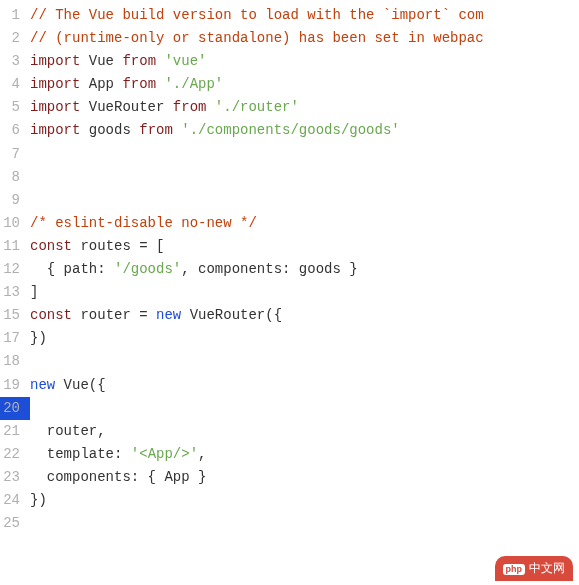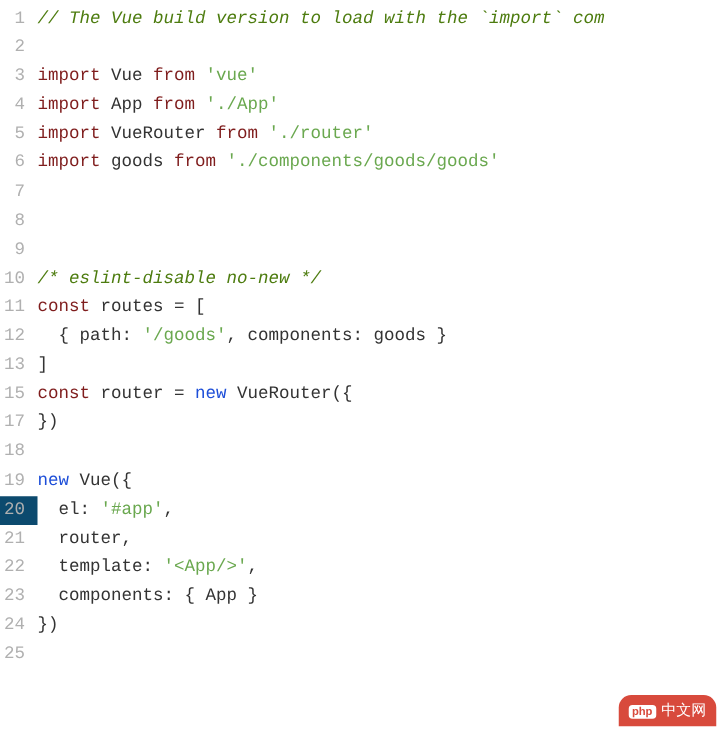--- a/index.html
+++ b/index.html
@@ -19,25 +19,25 @@
       white-space: pre;
     }
     .gutter {
       width: 30px;
       text-align: right;
       padding-right: 10px;
       color: #b0b0b0;
       user-select: none;
       flex-shrink: 0;
     }
-    .hl .gutter { background: #0c4a6e; }
+    .hl .gutter { background: #1d4ed8; }
     .code {
       color: #333;
     }
-    .c-comment { color: #4d7c0f; font-style: italic; }
+    .c-comment { color: #c2410c; }
     .c-kw { color: #7f1d1d; }
     .c-ident { color: #333; }
     .c-str { color: #6aa84f; }
     .c-op { color: #333; }
     .c-bool { color: #c94f2c; }
     .c-new { color: #1d4ed8; }
     .watermark {
       position: absolute;
       right: 6px;
       bottom: 4px;
@@ -59,37 +59,37 @@
       border-radius: 3px;
       padding: 1px 3px;
       line-height: 1;
     }
   </style>
 </head>
 <body>
 
 <div id="editor">
     <div class="line"><span class="gutter">1</span><span class="code"><span class="c-comment">// The Vue build version to load with the `import` com</span></span></div>
-    <div class="line"><span class="gutter">2</span></div>
+    <div class="line"><span class="gutter">2</span><span class="code"><span class="c-comment">// (runtime-only or standalone) has been set in webpac</span></span></div>
     <div class="line"><span class="gutter">3</span><span class="code"><span class="c-kw">import </span><span class="c-ident">Vue </span><span class="c-kw">from </span><span class="c-str">'vue'</span></span></div>
     <div class="line"><span class="gutter">4</span><span class="code"><span class="c-kw">import </span><span class="c-ident">App </span><span class="c-kw">from </span><span class="c-str">'./App'</span></span></div>
     <div class="line"><span class="gutter">5</span><span class="code"><span class="c-kw">import </span><span class="c-ident">VueRouter </span><span class="c-kw">from </span><span class="c-str">'./router'</span></span></div>
     <div class="line"><span class="gutter">6</span><span class="code"><span class="c-kw">import </span><span class="c-ident">goods </span><span class="c-kw">from </span><span class="c-str">'./components/goods/goods'</span></span></div>
     <div class="line"><span class="gutter">7</span><span class="code"><span class="c-ident"></span></span></div>
     <div class="line"><span class="gutter">8</span></div>
     <div class="line"><span class="gutter">9</span><span class="code"><span class="c-ident"></span></span></div>
     <div class="line"><span class="gutter">10</span><span class="code"><span class="c-comment">/* eslint-disable no-new */</span></span></div>
     <div class="line"><span class="gutter">11</span><span class="code"><span class="c-kw">const </span><span class="c-ident">routes </span><span class="c-op">= [</span></span></div>
     <div class="line"><span class="gutter">12</span><span class="code"><span class="c-ident">  { path: </span><span class="c-str">'/goods'</span><span class="c-ident">, components: goods }</span></span></div>
     <div class="line"><span class="gutter">13</span><span class="code"><span class="c-ident">]</span></span></div>
     <div class="line"><span class="gutter">15</span><span class="code"><span class="c-kw">const </span><span class="c-ident">router </span><span class="c-op">= </span><span class="c-new">new </span><span class="c-ident">VueRouter({</span></span></div>
     <div class="line"><span class="gutter">17</span><span class="code"><span class="c-ident">})</span></span></div>
     <div class="line"><span class="gutter">18</span><span class="code"><span class="c-ident"></span></span></div>
     <div class="line"><span class="gutter">19</span><span class="code"><span class="c-new">new </span><span class="c-ident">Vue({</span></span></div>
-    <div class="line hl"><span class="gutter">20</span><span class="code"><span class="c-ident">  el: </span><span class="c-str">'#app'</span><span class="c-ident">,</span></span></div>
+    <div class="line hl"><span class="gutter">20</span></div>
     <div class="line"><span class="gutter">21</span><span class="code"><span class="c-ident">  router,</span></span></div>
     <div class="line"><span class="gutter">22</span><span class="code"><span class="c-ident">  template: </span><span class="c-str">'&lt;App/&gt;'</span><span class="c-ident">,</span></span></div>
     <div class="line"><span class="gutter">23</span><span class="code"><span class="c-ident">  components: { App }</span></span></div>
     <div class="line"><span class="gutter">24</span><span class="code"><span class="c-ident">})</span></span></div>
     <div class="line"><span class="gutter">25</span><span class="code"><span class="c-ident"></span></span></div>
   </div>
 
 <div class="watermark">
   <span class="wm-icon">php</span>
   <span>中文网</span>

